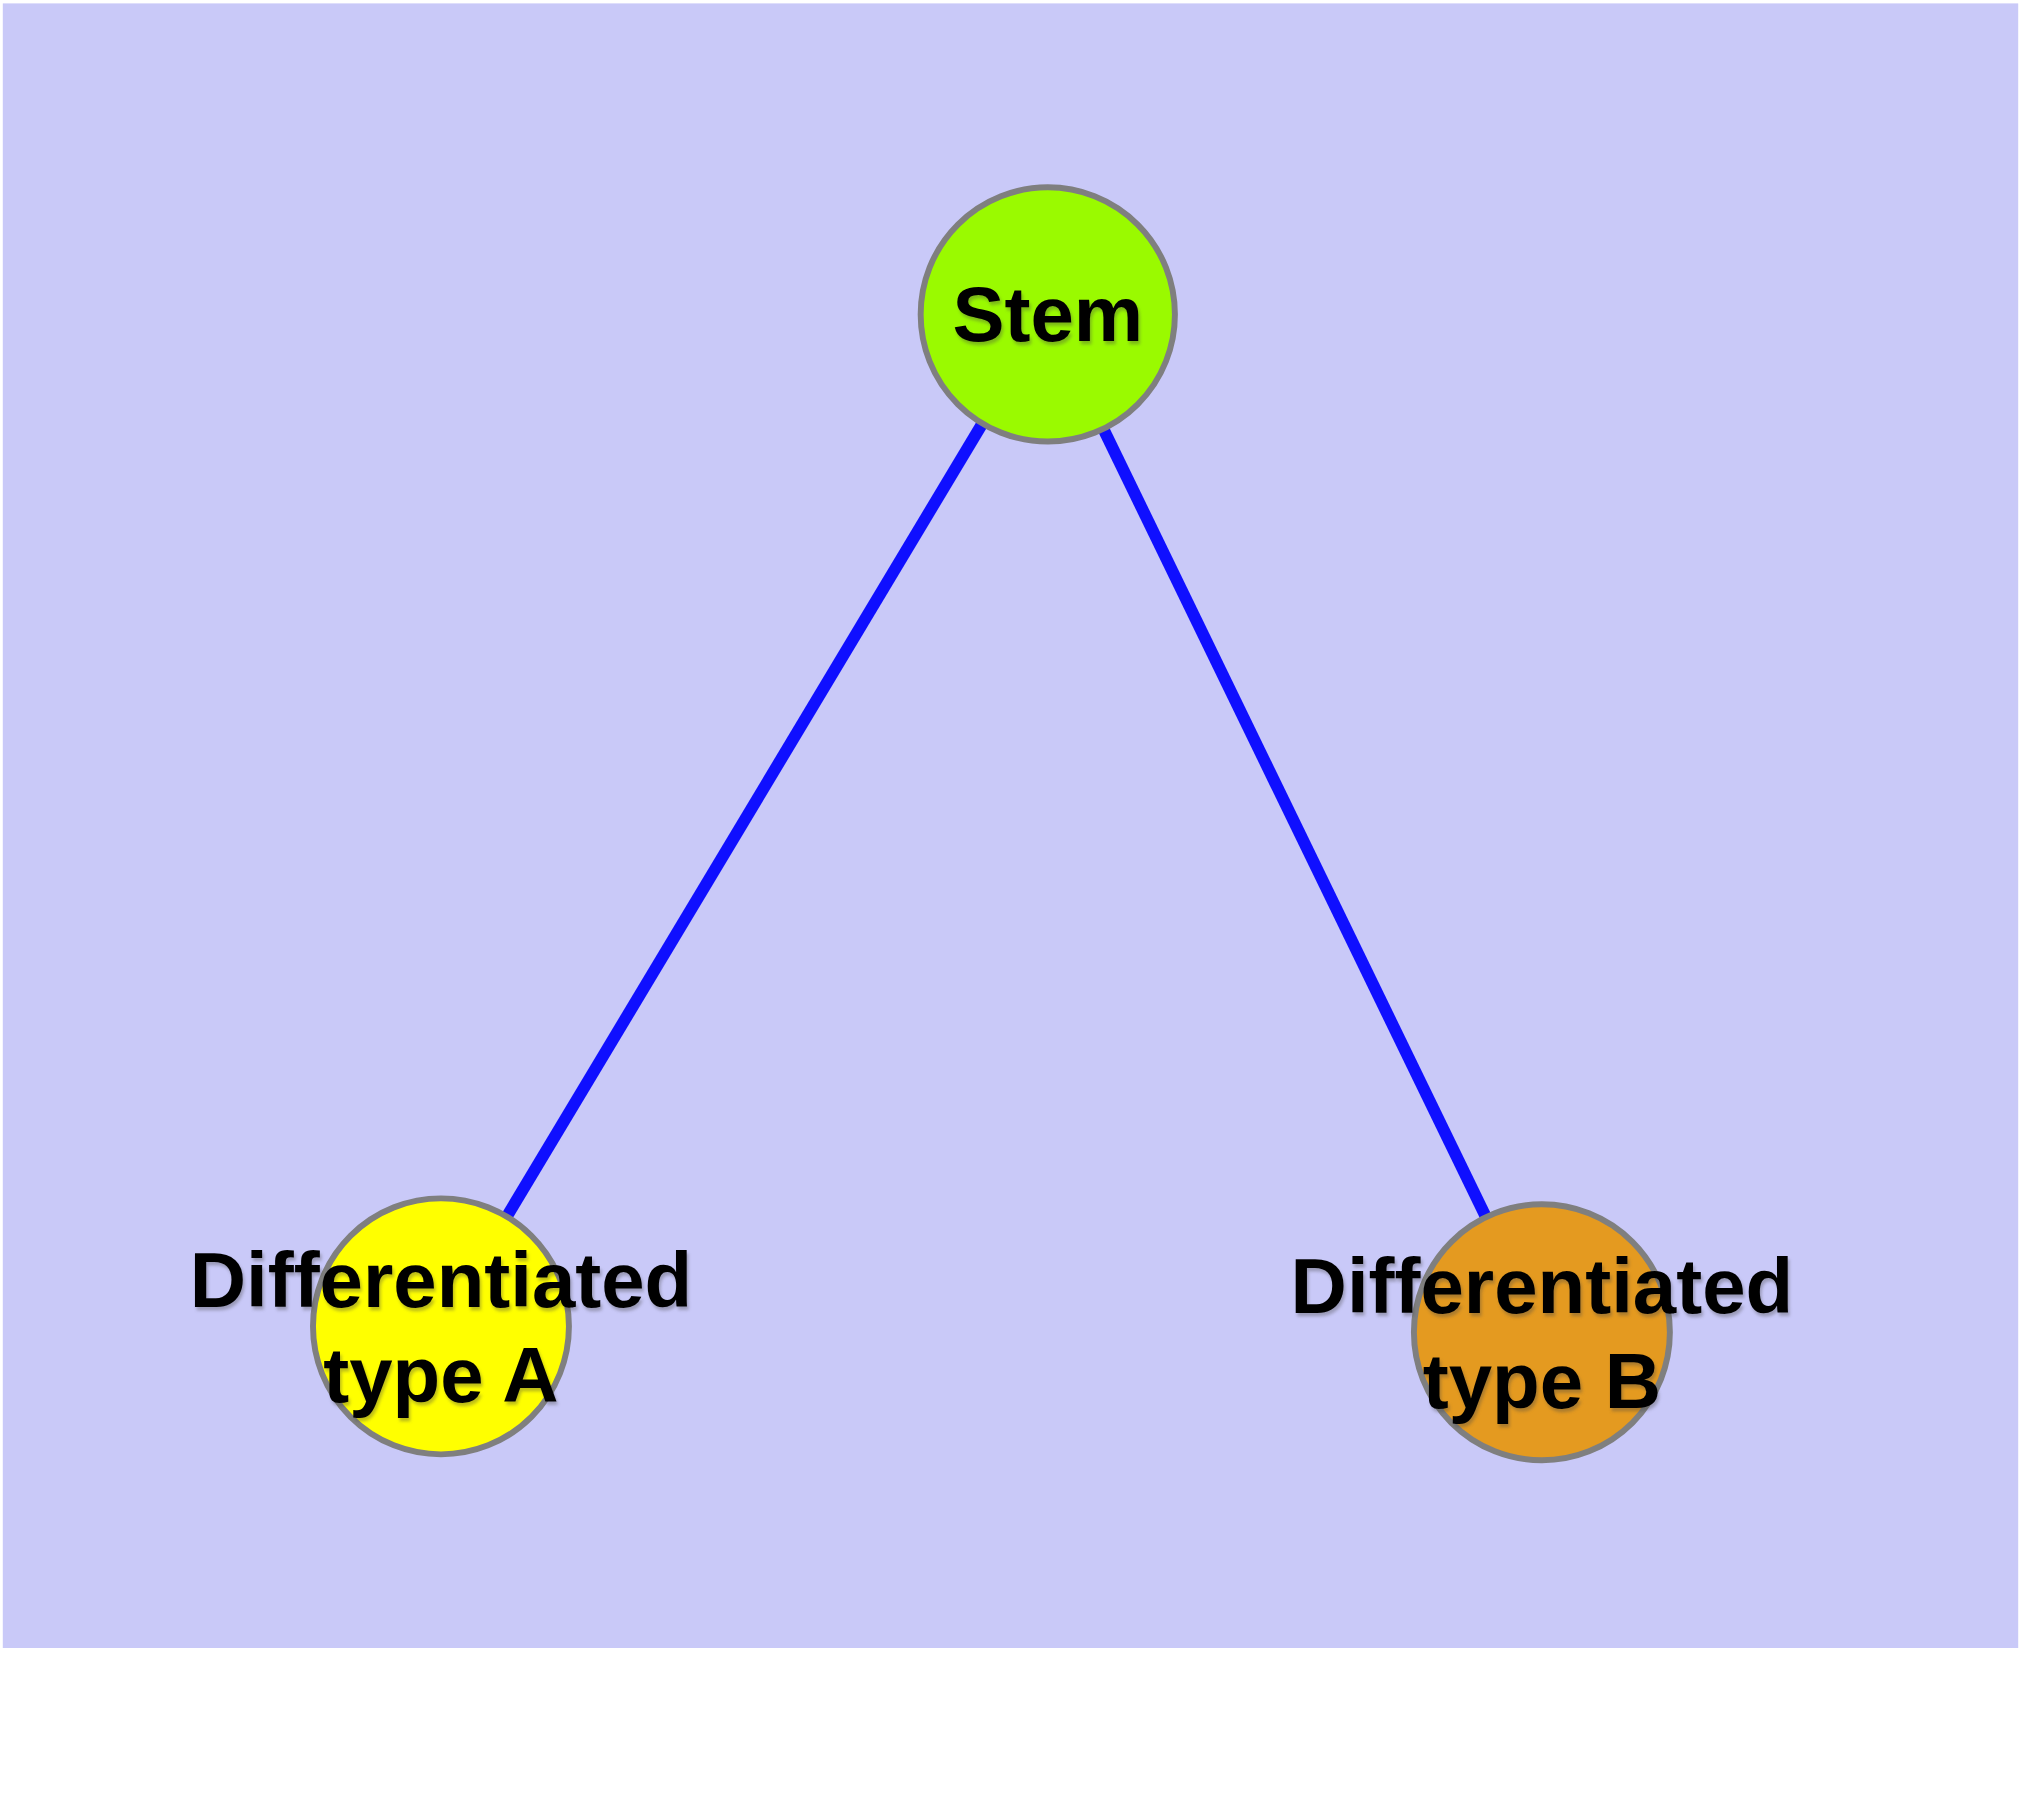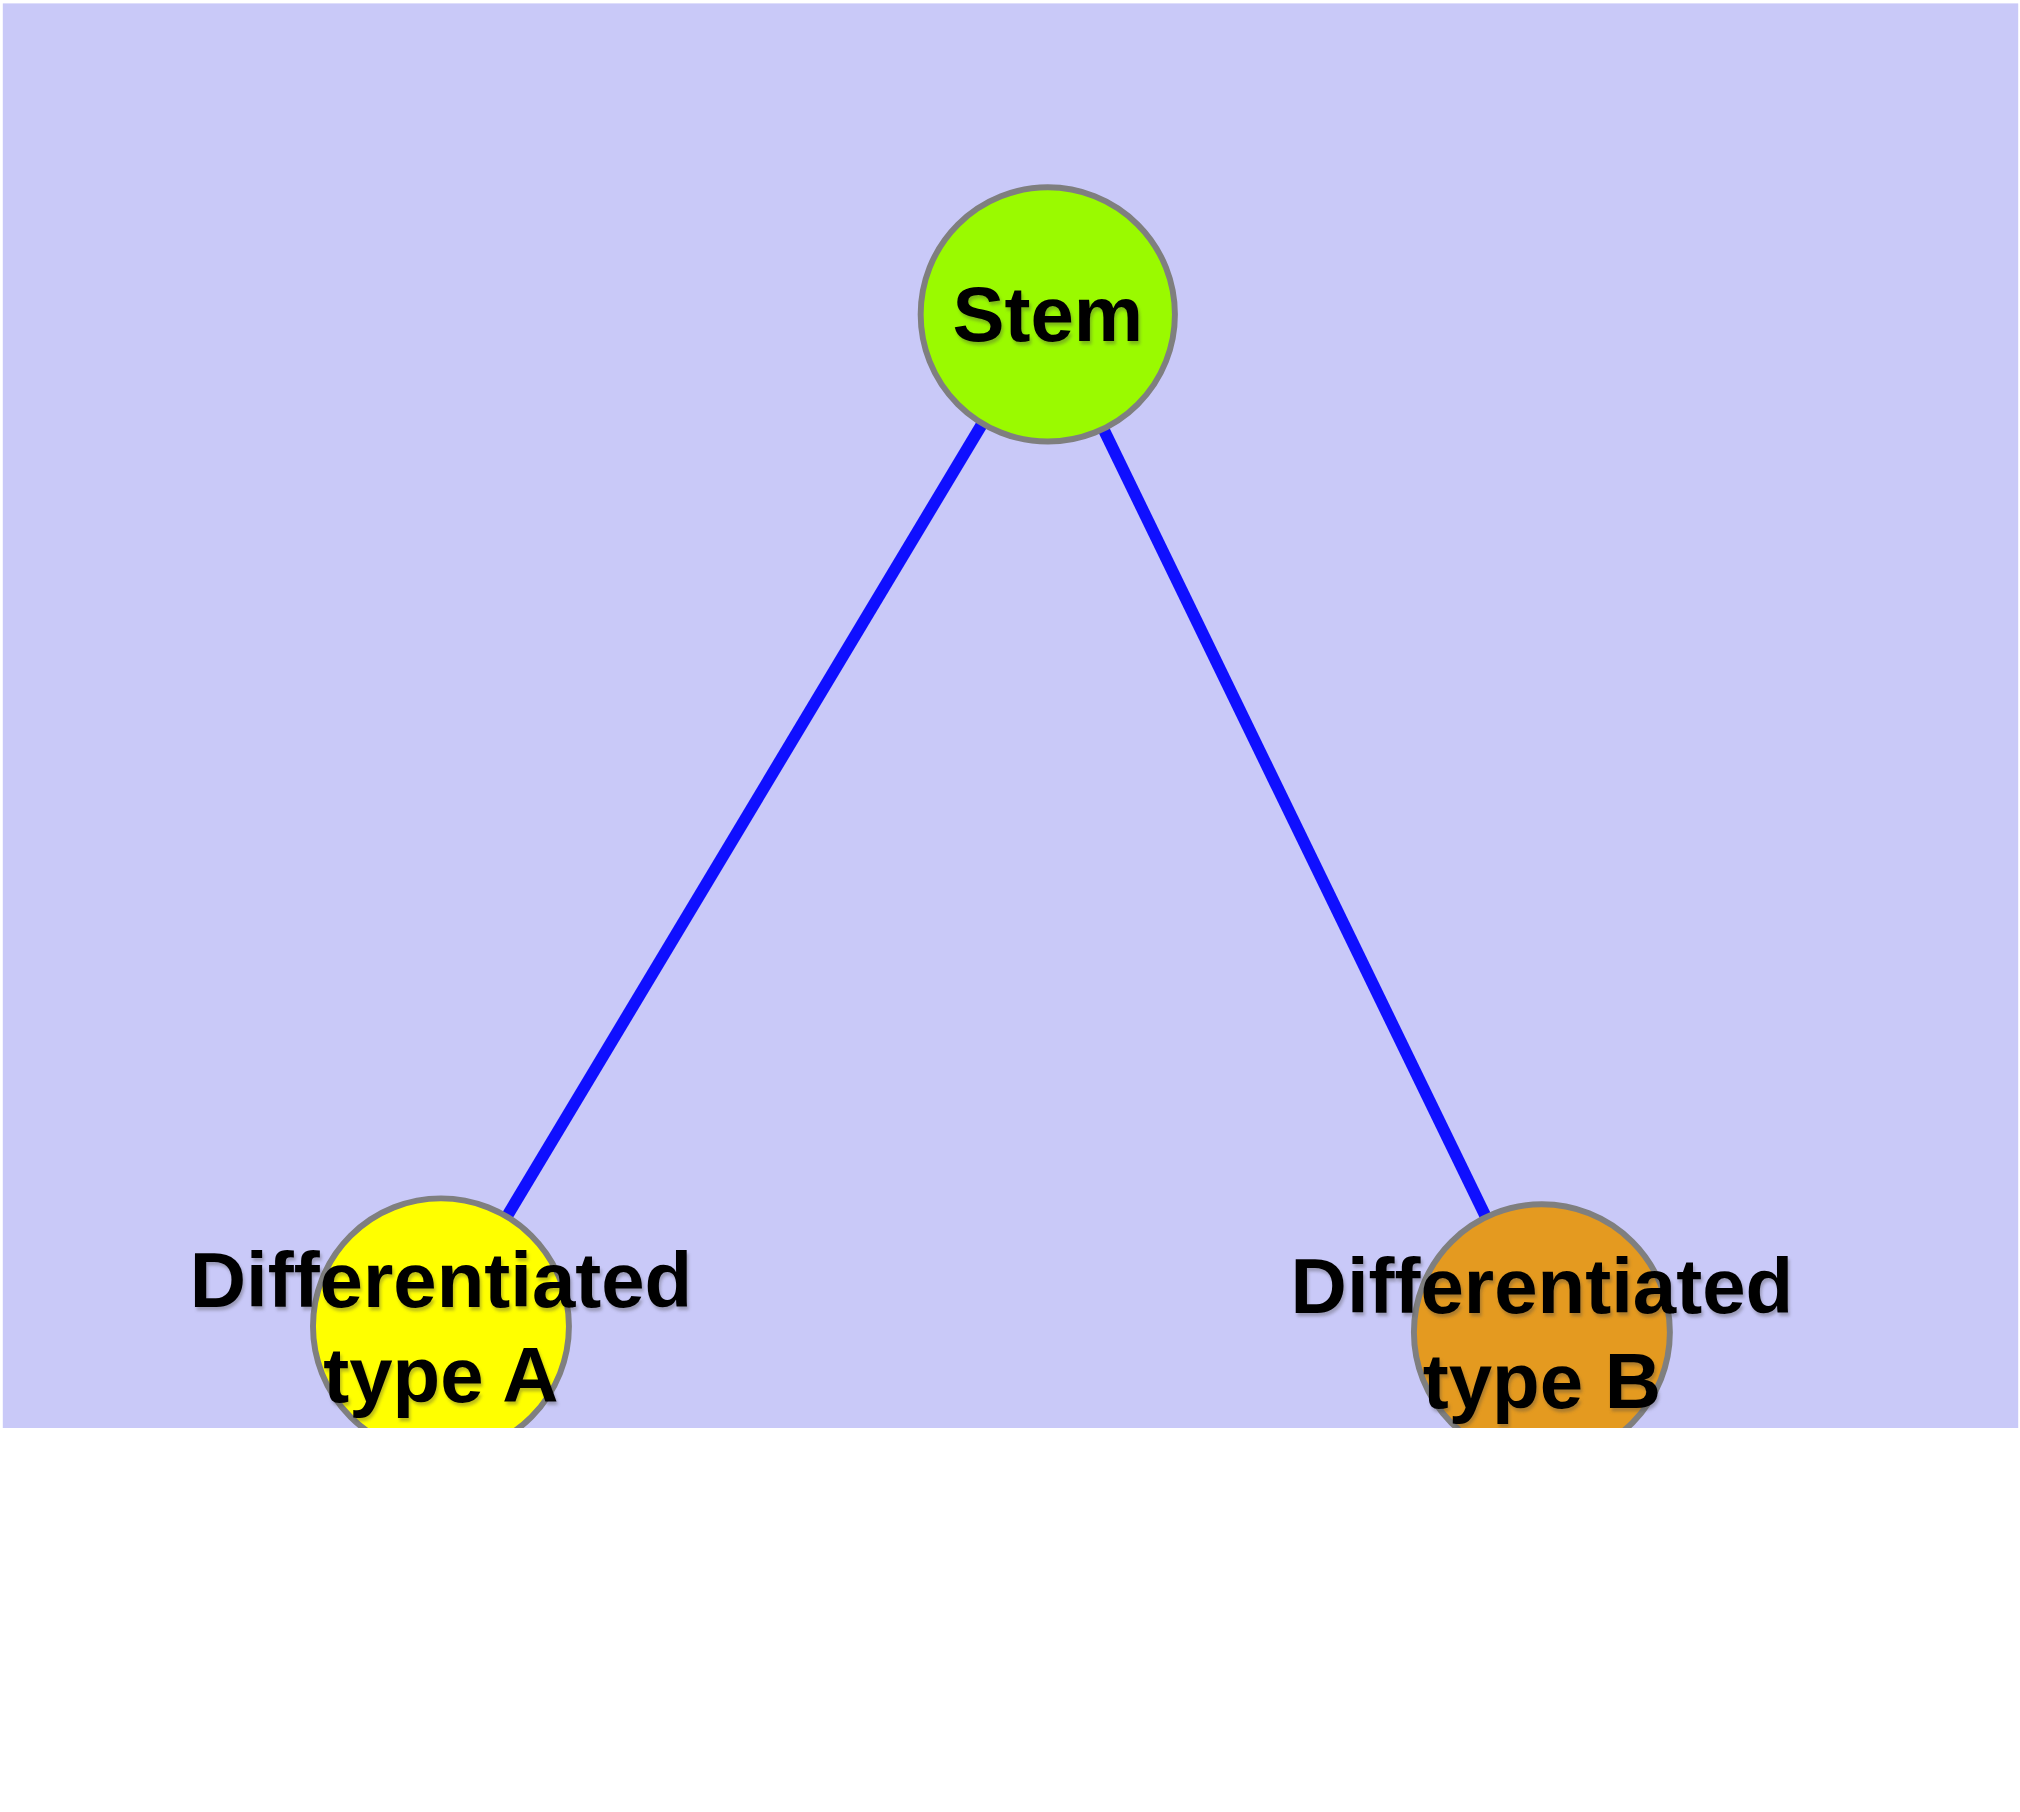--- a/index.html
+++ b/index.html
@@ -3,21 +3,21 @@
 <meta charset="utf-8">
 <style>
   html, body {
     margin: 0;
     padding: 0;
     background: #ffffff;
   }
   .stage {
     position: relative;
     width: 2021px;
-    height: 1428px;
+    height: 1648px;
     background: #ffffff;
     overflow: hidden;
   }
   svg {
     display: block;
   }
   .edge-line {
     stroke-width: 14px;
     stroke-linecap: butt;
   }

